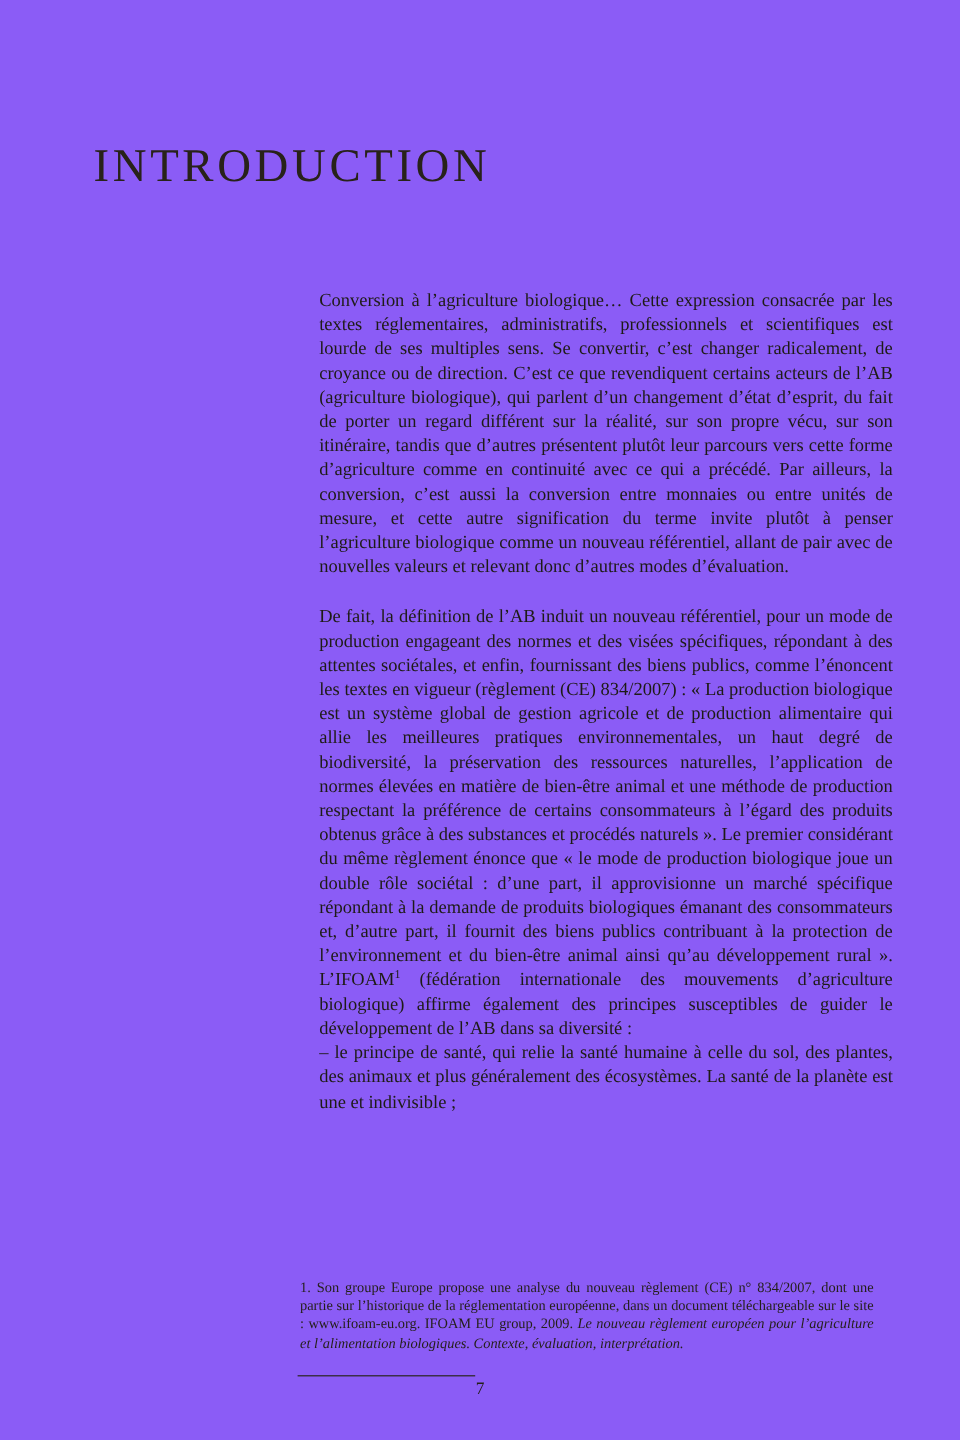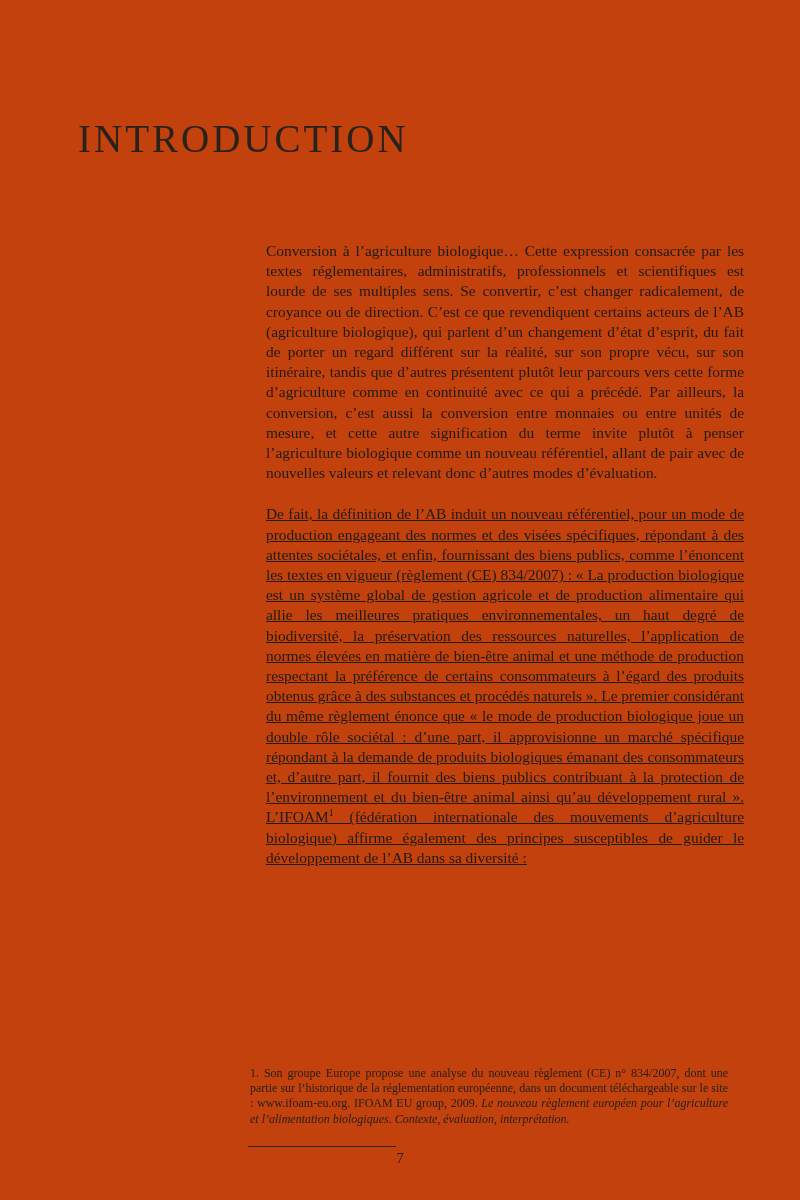--- a/index.html
+++ b/index.html
@@ -1,21 +1,21 @@
 <!DOCTYPE html>
 <html lang="fr"><head>
 <meta charset="utf-8">
 <style>
   * { margin: 0; padding: 0; box-sizing: border-box; }
   html, body { background: #ffffff; }
   .page {
     position: relative;
     width: 800px;
     height: 1200px;
-    background: #c2410c;
+    background: #8b5cf6;
     font-family: "Liberation Serif", serif;
     color: #1e1b16;
     overflow: hidden;
   }
   .chapter-title {
     position: absolute;
     left: 78px;
     top: 116px;
     font-size: 39px;
     font-weight: 400;
@@ -28,21 +28,21 @@
     left: 266px;
     top: 241px;
     width: 478px;
     font-size: 15.4px;
     line-height: 20.2px;
     text-align: justify;
     hyphens: auto;
     -webkit-hyphens: auto;
   }
   .para { margin: 0; }
-  .para.spaced { margin-top: 21px; text-decoration: underline; }
+  .para.spaced { margin-top: 21px; }
   .footnote-ref {
     font-size: 10px;
     vertical-align: super;
     line-height: 0;
   }
   .footnote {
     position: absolute;
     left: 250px;
     top: 1066px;
     width: 478px;
@@ -75,20 +75,21 @@
 <div class="page">
 
   <h1 class="chapter-title">INTRODUCTION</h1>
 
   <div class="body-col">
 
     <p class="para">Conversion à l’agriculture biologique… Cette expression consacrée par les textes réglementaires, administratifs, professionnels et scientifiques est lourde de ses multiples sens. Se convertir, c’est changer radicalement, de croyance ou de direction. C’est ce que revendiquent certains acteurs de l’AB (agriculture biologique), qui parlent d’un changement d’état d’esprit, du fait de porter un regard différent sur la réalité, sur son propre vécu, sur son itinéraire, tandis que d’autres présentent plutôt leur parcours vers cette forme d’agriculture comme en continuité avec ce qui a précédé. Par ailleurs, la conversion, c’est aussi la conversion entre monnaies ou entre unités de mesure, et cette autre signification du terme invite plutôt à penser l’agriculture biologique comme un nouveau référentiel, allant de pair avec de nouvelles valeurs et relevant donc d’autres modes d’évaluation.</p>
 
     <p class="para spaced"><span>De fait, la définition de l’AB induit un nouveau référentiel, pour un mode de production engageant des normes et des visées spécifiques, répondant à des attentes sociétales, et enfin, fournissant des biens publics, comme l’énoncent les textes en vigueur (règlement (CE) 834/2007) : « La production biologique est un système global de gestion agricole et de production alimentaire qui allie les meilleures pratiques environnementales, un haut degré de biodiversité, la préservation des ressources naturelles, l’application de normes élevées en matière de bien-être animal et une méthode de production respectant la préférence de certains consommateurs à l’égard des produits obtenus grâce à des substances et procédés naturels ». Le premier considérant du même règlement énonce que « le mode de production biologique joue un double rôle sociétal : d’une part, il approvisionne un marché spécifique répondant à la demande de produits biologiques émanant des consommateurs et, d’autre part, il fournit des biens publics contribuant à la protection de l’environnement et du bien-être animal ainsi qu’au développement rural ». L’IFOAM</span><sup class="footnote-ref">1</sup><span> (fédération internationale des mouvements d’agriculture biologique) affirme également des principes susceptibles de guider le développement de l’AB dans sa diversité :</span></p>
 
+    <p class="para">– le principe de santé, qui relie la santé humaine à celle du sol, des plantes, des animaux et plus généralement des écosystèmes. La santé de la planète est une et indivisible ;</p>
 
 
   </div>
 
   <div class="footnote"><span>1. Son groupe Europe propose une analyse du nouveau règlement (CE) n° 834/2007, dont une partie sur l’historique de la réglementation européenne, dans un document téléchargeable sur le site : www.ifoam-eu.org. IFOAM EU group, 2009. </span><i>Le nouveau règlement européen pour l’agriculture et l’alimentation biologiques. Contexte, évaluation, interprétation.</i></div>
 
   <div class="footer-rule"></div>
 
   <div class="page-number">7</div>
 

